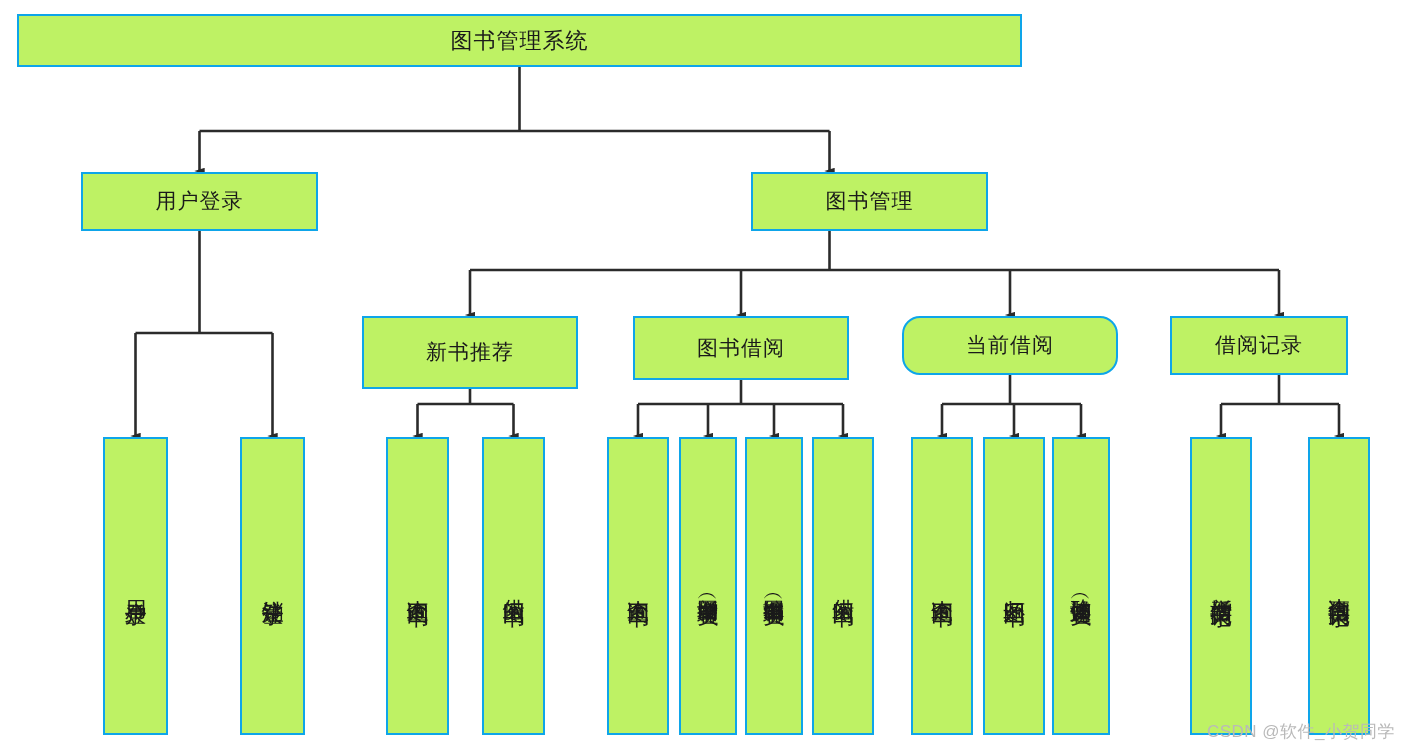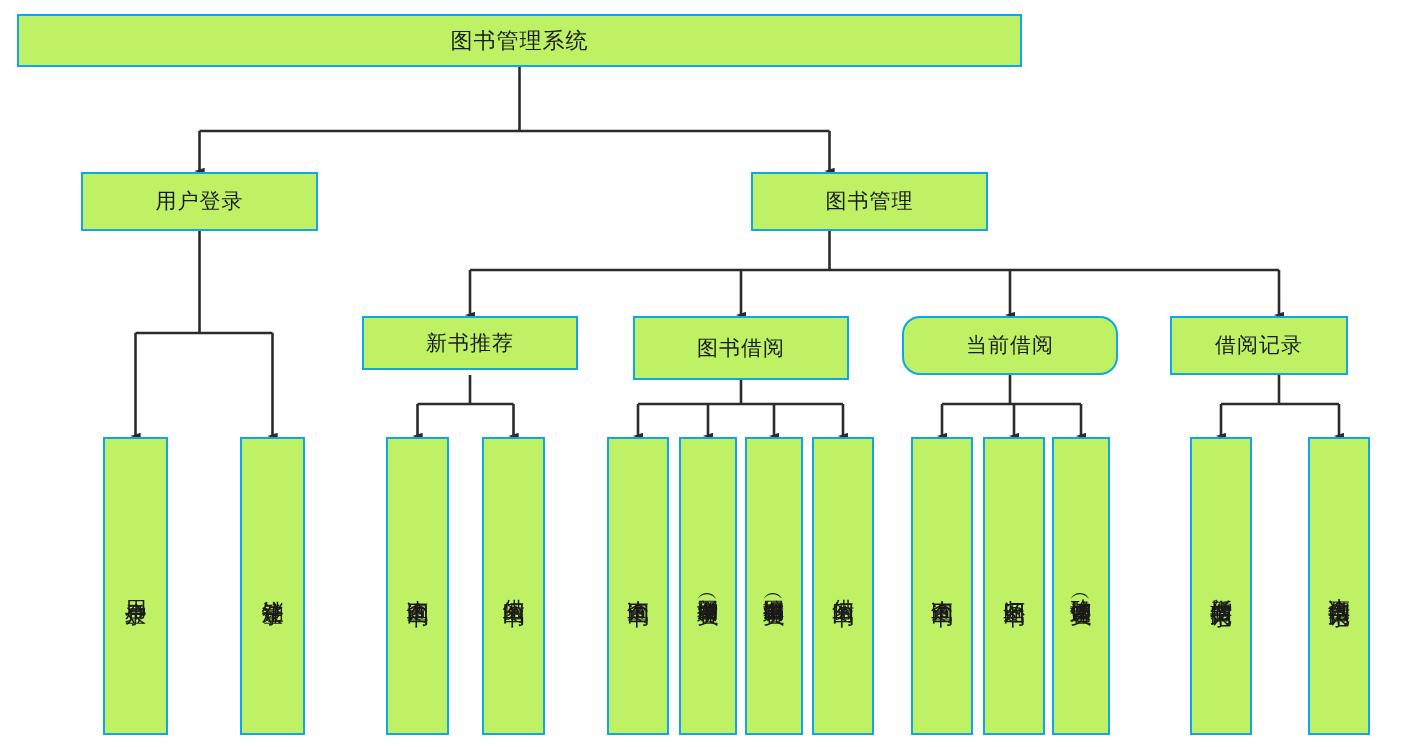--- a/index.html
+++ b/index.html
@@ -109,21 +109,21 @@
   <div id="nodes-layer">
       <div class="node h root" style="left: 17px; top: 14px; width: 1005px; height: 53px;">
         <span class="label">图书管理系统</span>
       </div>
       <div class="node h" style="left: 81px; top: 172px; width: 237px; height: 59px;">
         <span class="label">用户登录</span>
       </div>
       <div class="node h" style="left: 711px; top: 172px; width: 237px; height: 59px; margin-left: 40px;">
         <span class="label">图书管理</span>
       </div>
-      <div class="node h" style="left: 362px; top: 316px; width: 216px; height: 54px;">
+      <div class="node h" style="left: 362px; top: 316px; width: 216px; height: 73px;">
         <span class="label">新书推荐</span>
       </div>
       <div class="node h" style="left: 633px; top: 316px; width: 216px; height: 64px;">
         <span class="label">图书借阅</span>
       </div>
       <div class="node h" style="left: 902px; top: 316px; width: 216px; height: 59px; border-radius: 18px;">
         <span class="label">当前借阅</span>
       </div>
       <div class="node h" style="left: 1170px; top: 316px; width: 178px; height: 59px;">
         <span class="label">借阅记录</span>
@@ -162,13 +162,14 @@
         <span class="label">确认归还（管理员）</span>
       </div>
       <div class="node v" style="left: 1190px; top: 437px; width: 62px; height: 298px;">
         <span class="label">新增借阅记录</span>
       </div>
       <div class="node v" style="left: 1308px; top: 437px; width: 62px; height: 298px;">
         <span class="label">查询借阅记录</span>
       </div>
     </div>
 
+  <div id="watermark">CSDN @软件_小贺同学</div>
 </div>
 
 </body></html>

